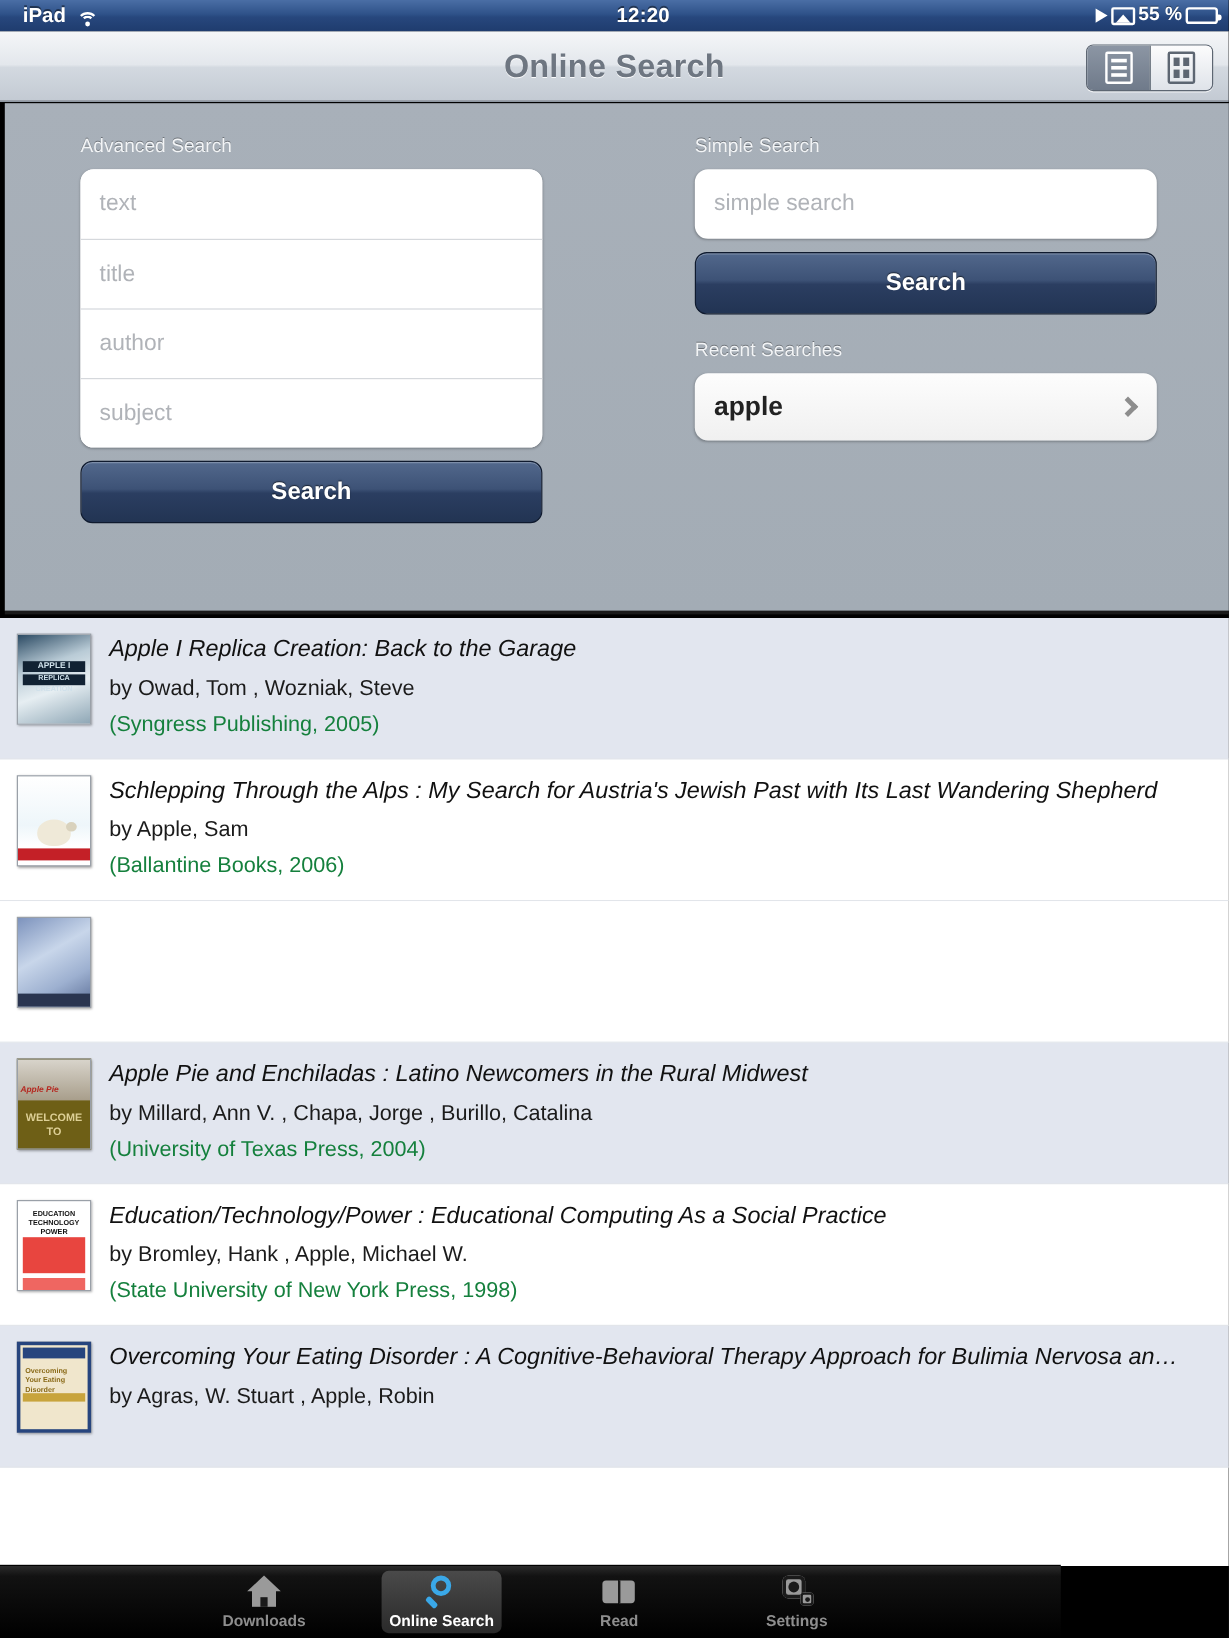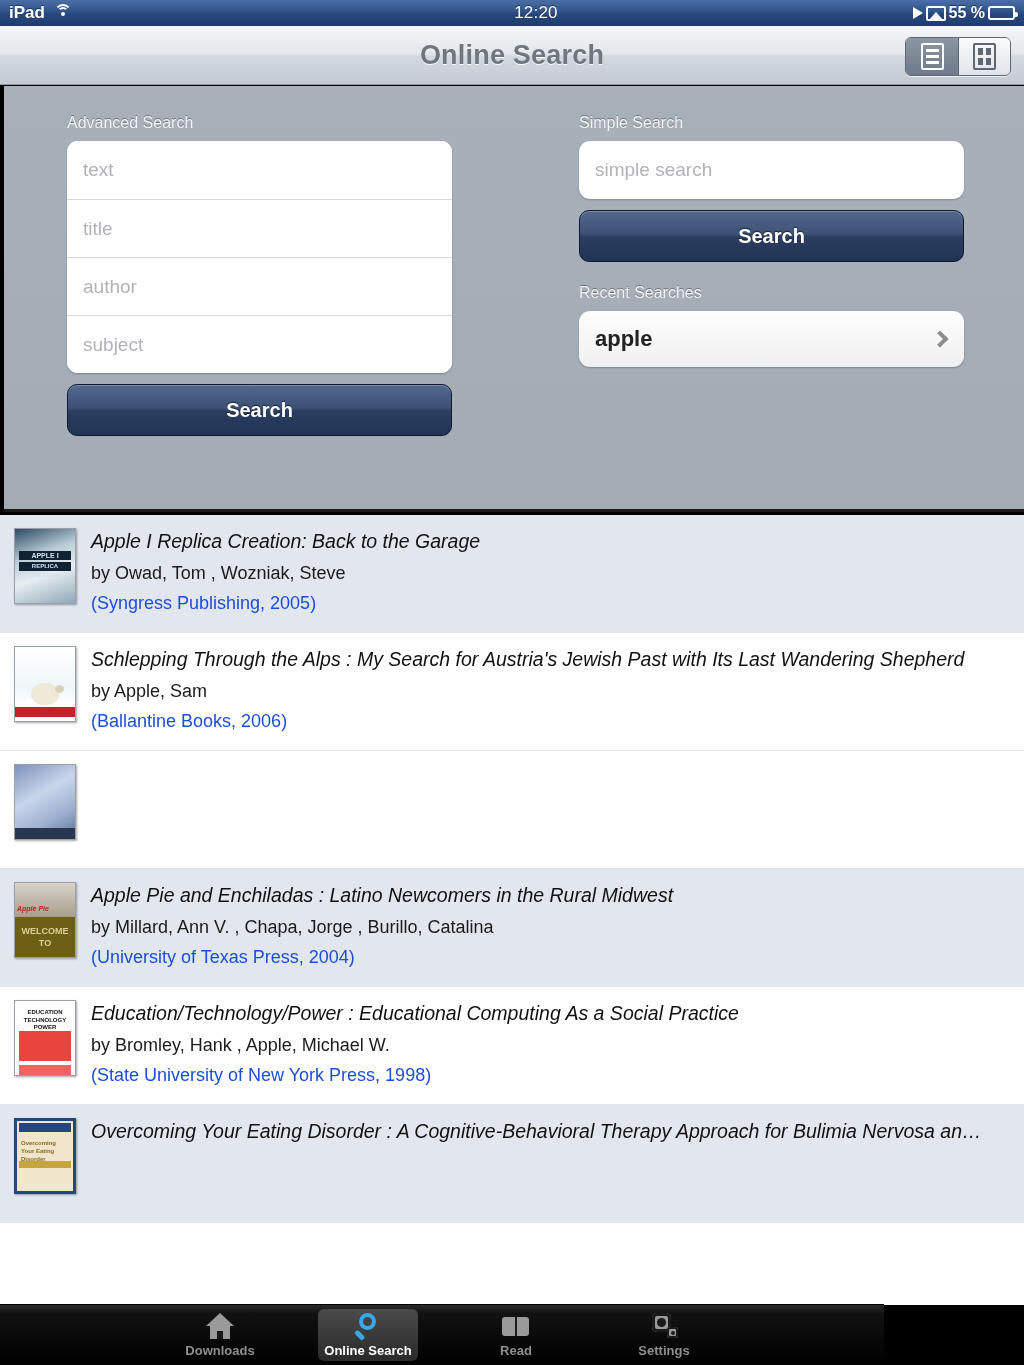--- a/index.html
+++ b/index.html
@@ -14,24 +14,24 @@
   
   .statusbar {
     position: absolute; top: 0; left: 0; width: 1024px; height: 26px;
     background: linear-gradient(to bottom, #4a6ea5 0%, #2f5289 45%, #27477d 55%, #1f3c6e 100%);
     display: flex; align-items: center;
     color: #ffffff;
     font-size: 17px; font-weight: bold;
     text-shadow: 0 -1px 0 rgba(0,0,0,0.45);
     z-index: 40;
   }
-  .sb-left { display: flex; align-items: flex-start; gap: 9px; padding-left: 9px; }
+  .sb-left { display: flex; align-items: flex-end; gap: 9px; padding-left: 19px; }
   .sb-center {
     position: absolute; left: 0; right: 0; text-align: center;
-    font-size: 17px; font-weight: normal; letter-spacing: .2px; padding-left: 48px;
+    font-size: 17px; font-weight: bold; letter-spacing: .2px; padding-left: 48px;
   }
   .sb-right {
     margin-left: auto; display: flex; align-items: center; gap: 3px; padding-right: 9px;
     position: relative; z-index: 2;
   }
   .wifi-icon { display: inline-block; width: 18px; height: 14px; position: relative; }
   .wifi-icon i {
     position: absolute; border: 2.4px solid #fff; border-bottom-color: transparent;
     border-left-color: transparent; border-right-color: transparent; border-radius: 50%;
     left: 50%; transform: translateX(-50%);
@@ -175,21 +175,21 @@
     width: 62px; height: 76px; flex: 0 0 62px; margin-right: 15px;
     border: 1px solid #9aa0a8; position: relative; overflow: hidden;
     box-shadow: 1px 1px 2px rgba(0,0,0,0.35); background: #fff;
   }
   .meta { padding-top: 2px; }
   .bk-title {
     font-size: 19.5px; font-style: italic; color: #111;
     margin-bottom: 10px; white-space: nowrap;
   }
   .bk-author { font-size: 18px; color: #1b1b1b; margin-bottom: 9px; }
-  .bk-pub { font-size: 18px; color: #1d4ed8; }
+  .bk-pub { font-size: 18px; color: #15803d; }
 
   
   .cv1 { background: linear-gradient(160deg,#2b4a63 0%, #b9cbd6 35%, #e6eef2 60%, #8fa7b6 100%); }
   .cv1 .b1 { position:absolute; top:22px; left:4px; right:4px; height:9px; background:#123; color:#cfe0ea; font-size:7px; font-weight:bold; text-align:center; line-height:9px;}
   .cv1 .b2 { position:absolute; top:33px; left:4px; right:4px; height:9px; background:#123; color:#cfe0ea; font-size:6px; font-weight:bold; text-align:center; line-height:9px;}
   .cv2 { background: linear-gradient(to bottom,#ffffff 0%, #eef6fa 55%, #ffffff 78%); }
   .cv2 .sheep { position:absolute; left:16px; top:36px; width:28px; height:22px; background:#efe9d8; border-radius:50% 50% 45% 45%; }
   .cv2 .sheep::after{content:"";position:absolute;right:-5px;top:2px;width:9px;height:8px;background:#d9d2bd;border-radius:50%;}
   .cv2 .redband { position:absolute; bottom:4px; left:0; right:0; height:10px; background:#c42027; }
   .cv3 { background:#0a0a0a; }
@@ -382,20 +382,21 @@
     </div>
 
     <div class="row alt">
       <div class="cover cv7">
         <div class="hdr"></div>
         <div class="ttl">Overcoming Your Eating Disorder</div>
         <div class="bar"></div>
       </div>
       <div class="meta">
         <div class="bk-title">Overcoming Your Eating Disorder : A Cognitive-Behavioral Therapy Approach for Bulimia Nervosa an…</div>
+        <div class="bk-author">by Agras, W. Stuart , Apple, Robin</div>
         <div class="bk-pub"></div>
       </div>
     </div>
 
   </div>
 
   <div class="tabbar">
     <div class="tab">
       <span class="ti ti-home">
         <span class="roof"></span>

